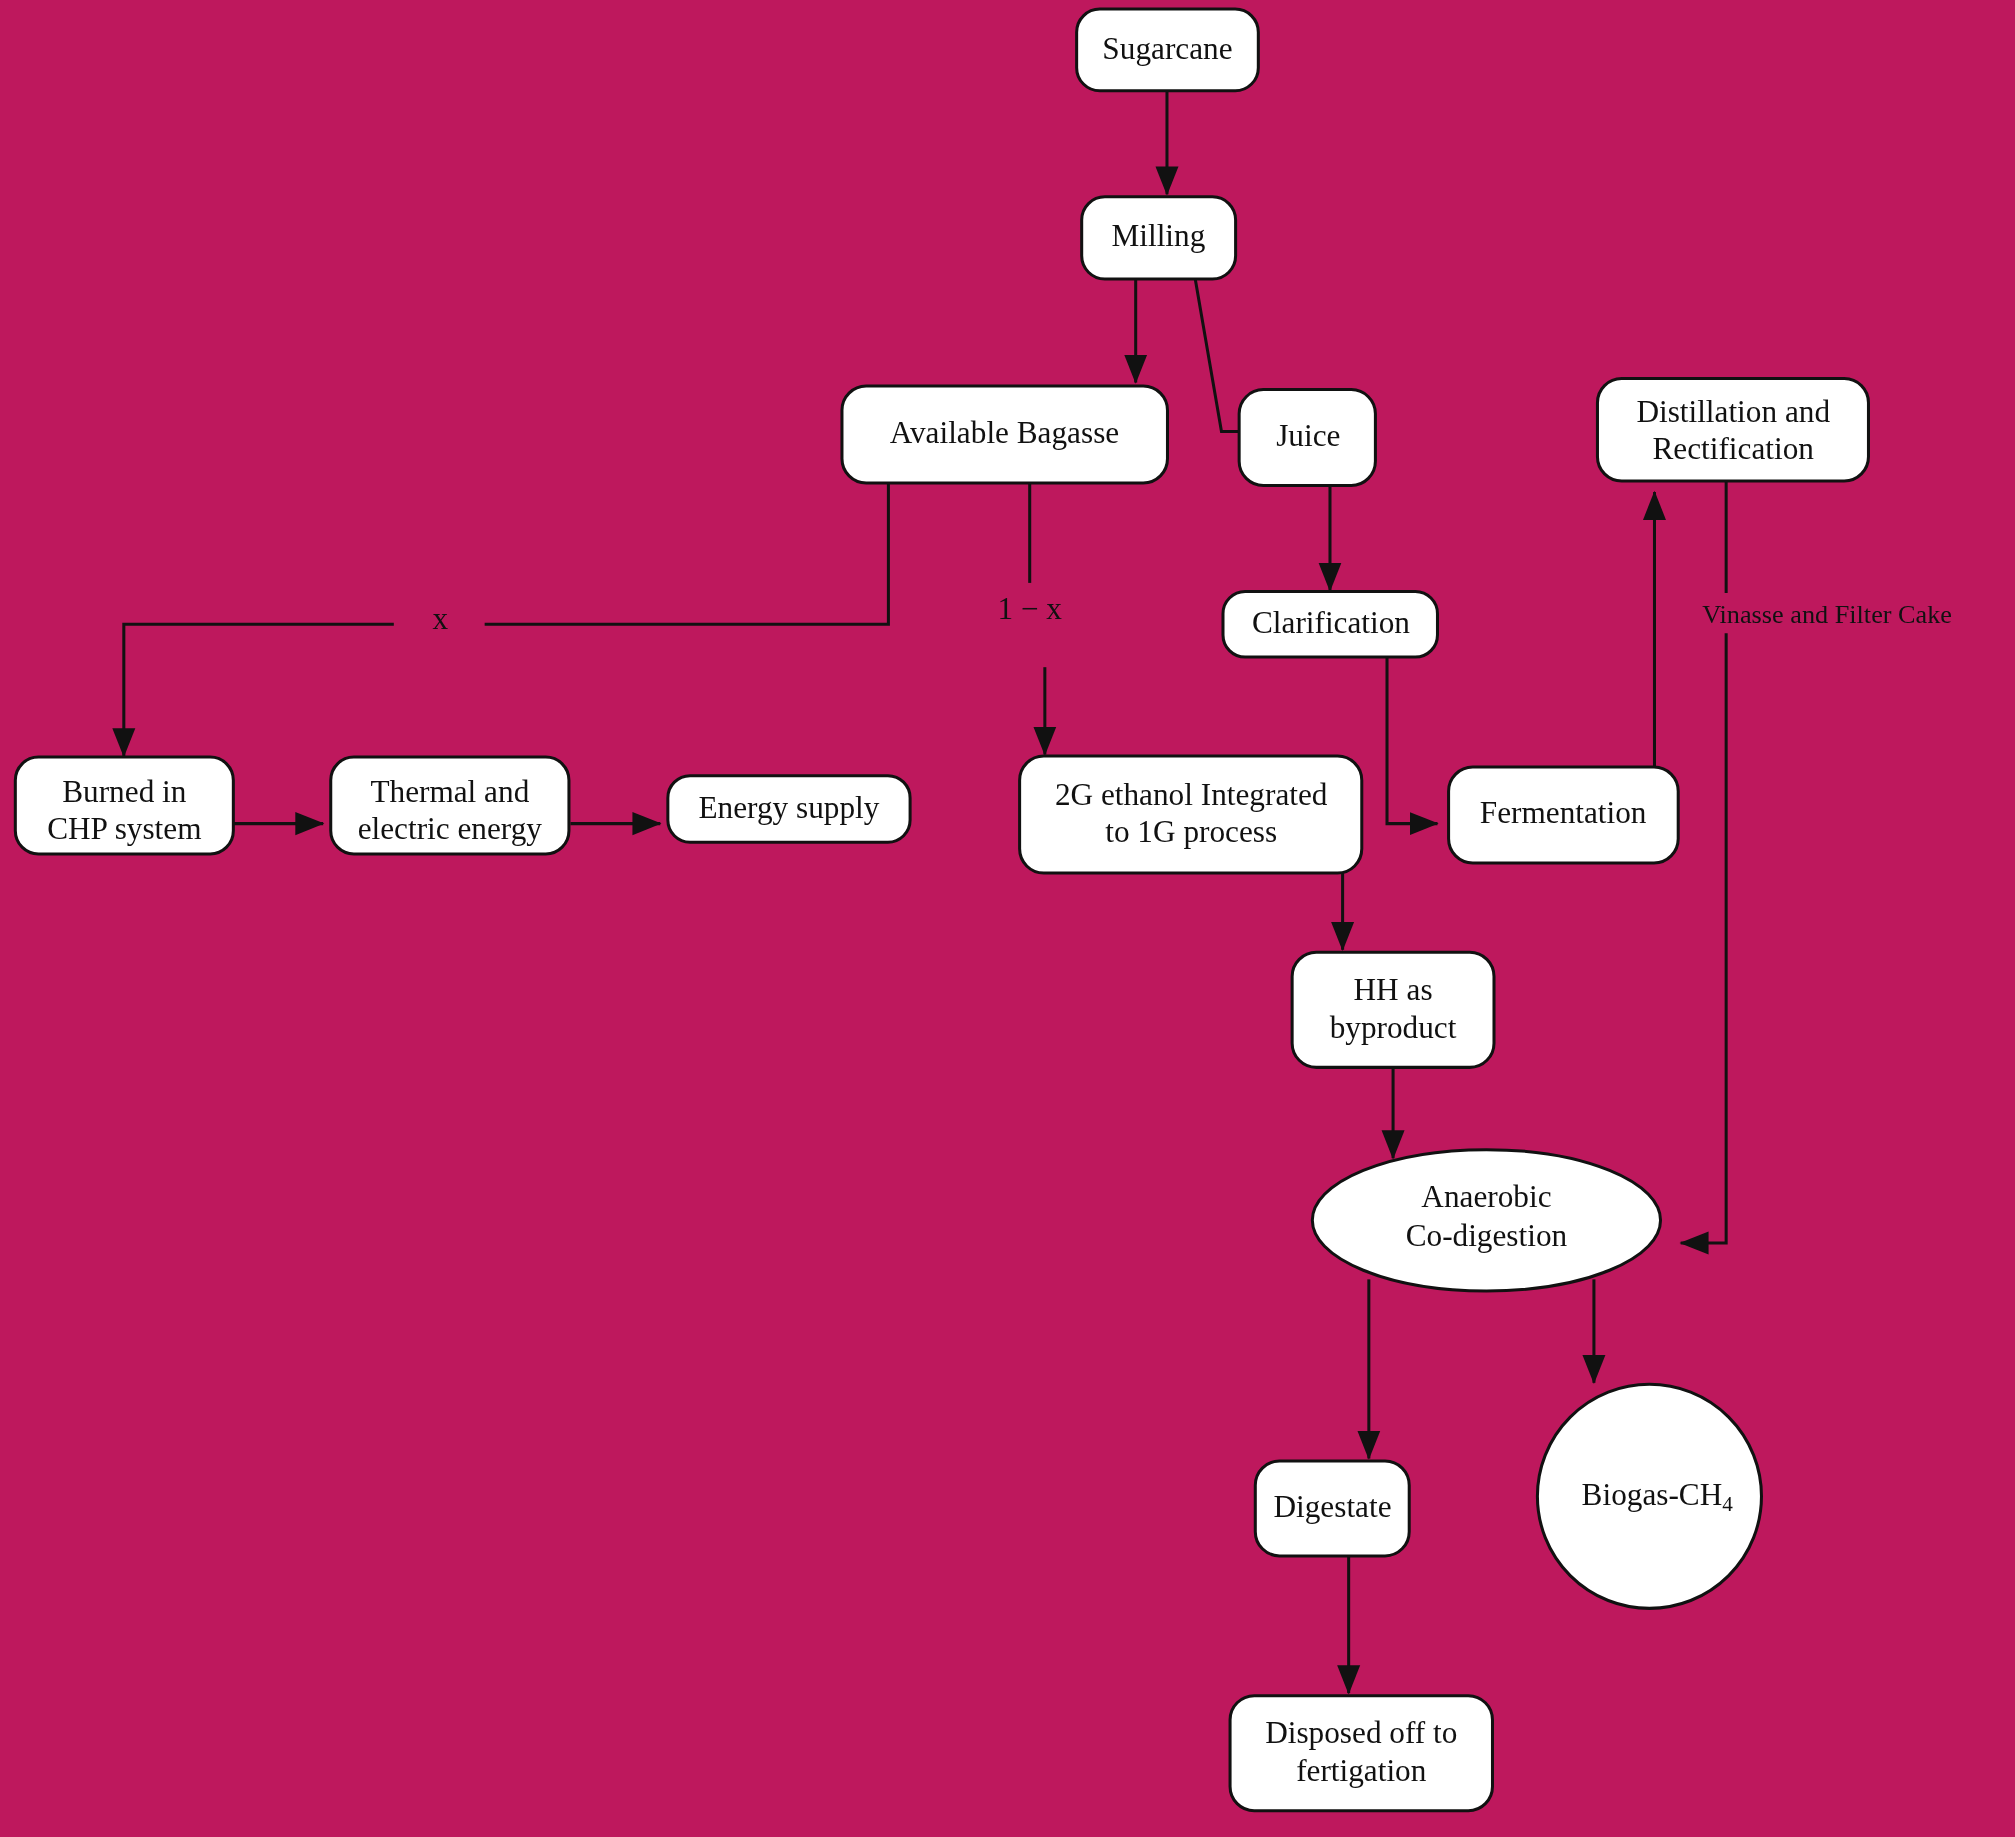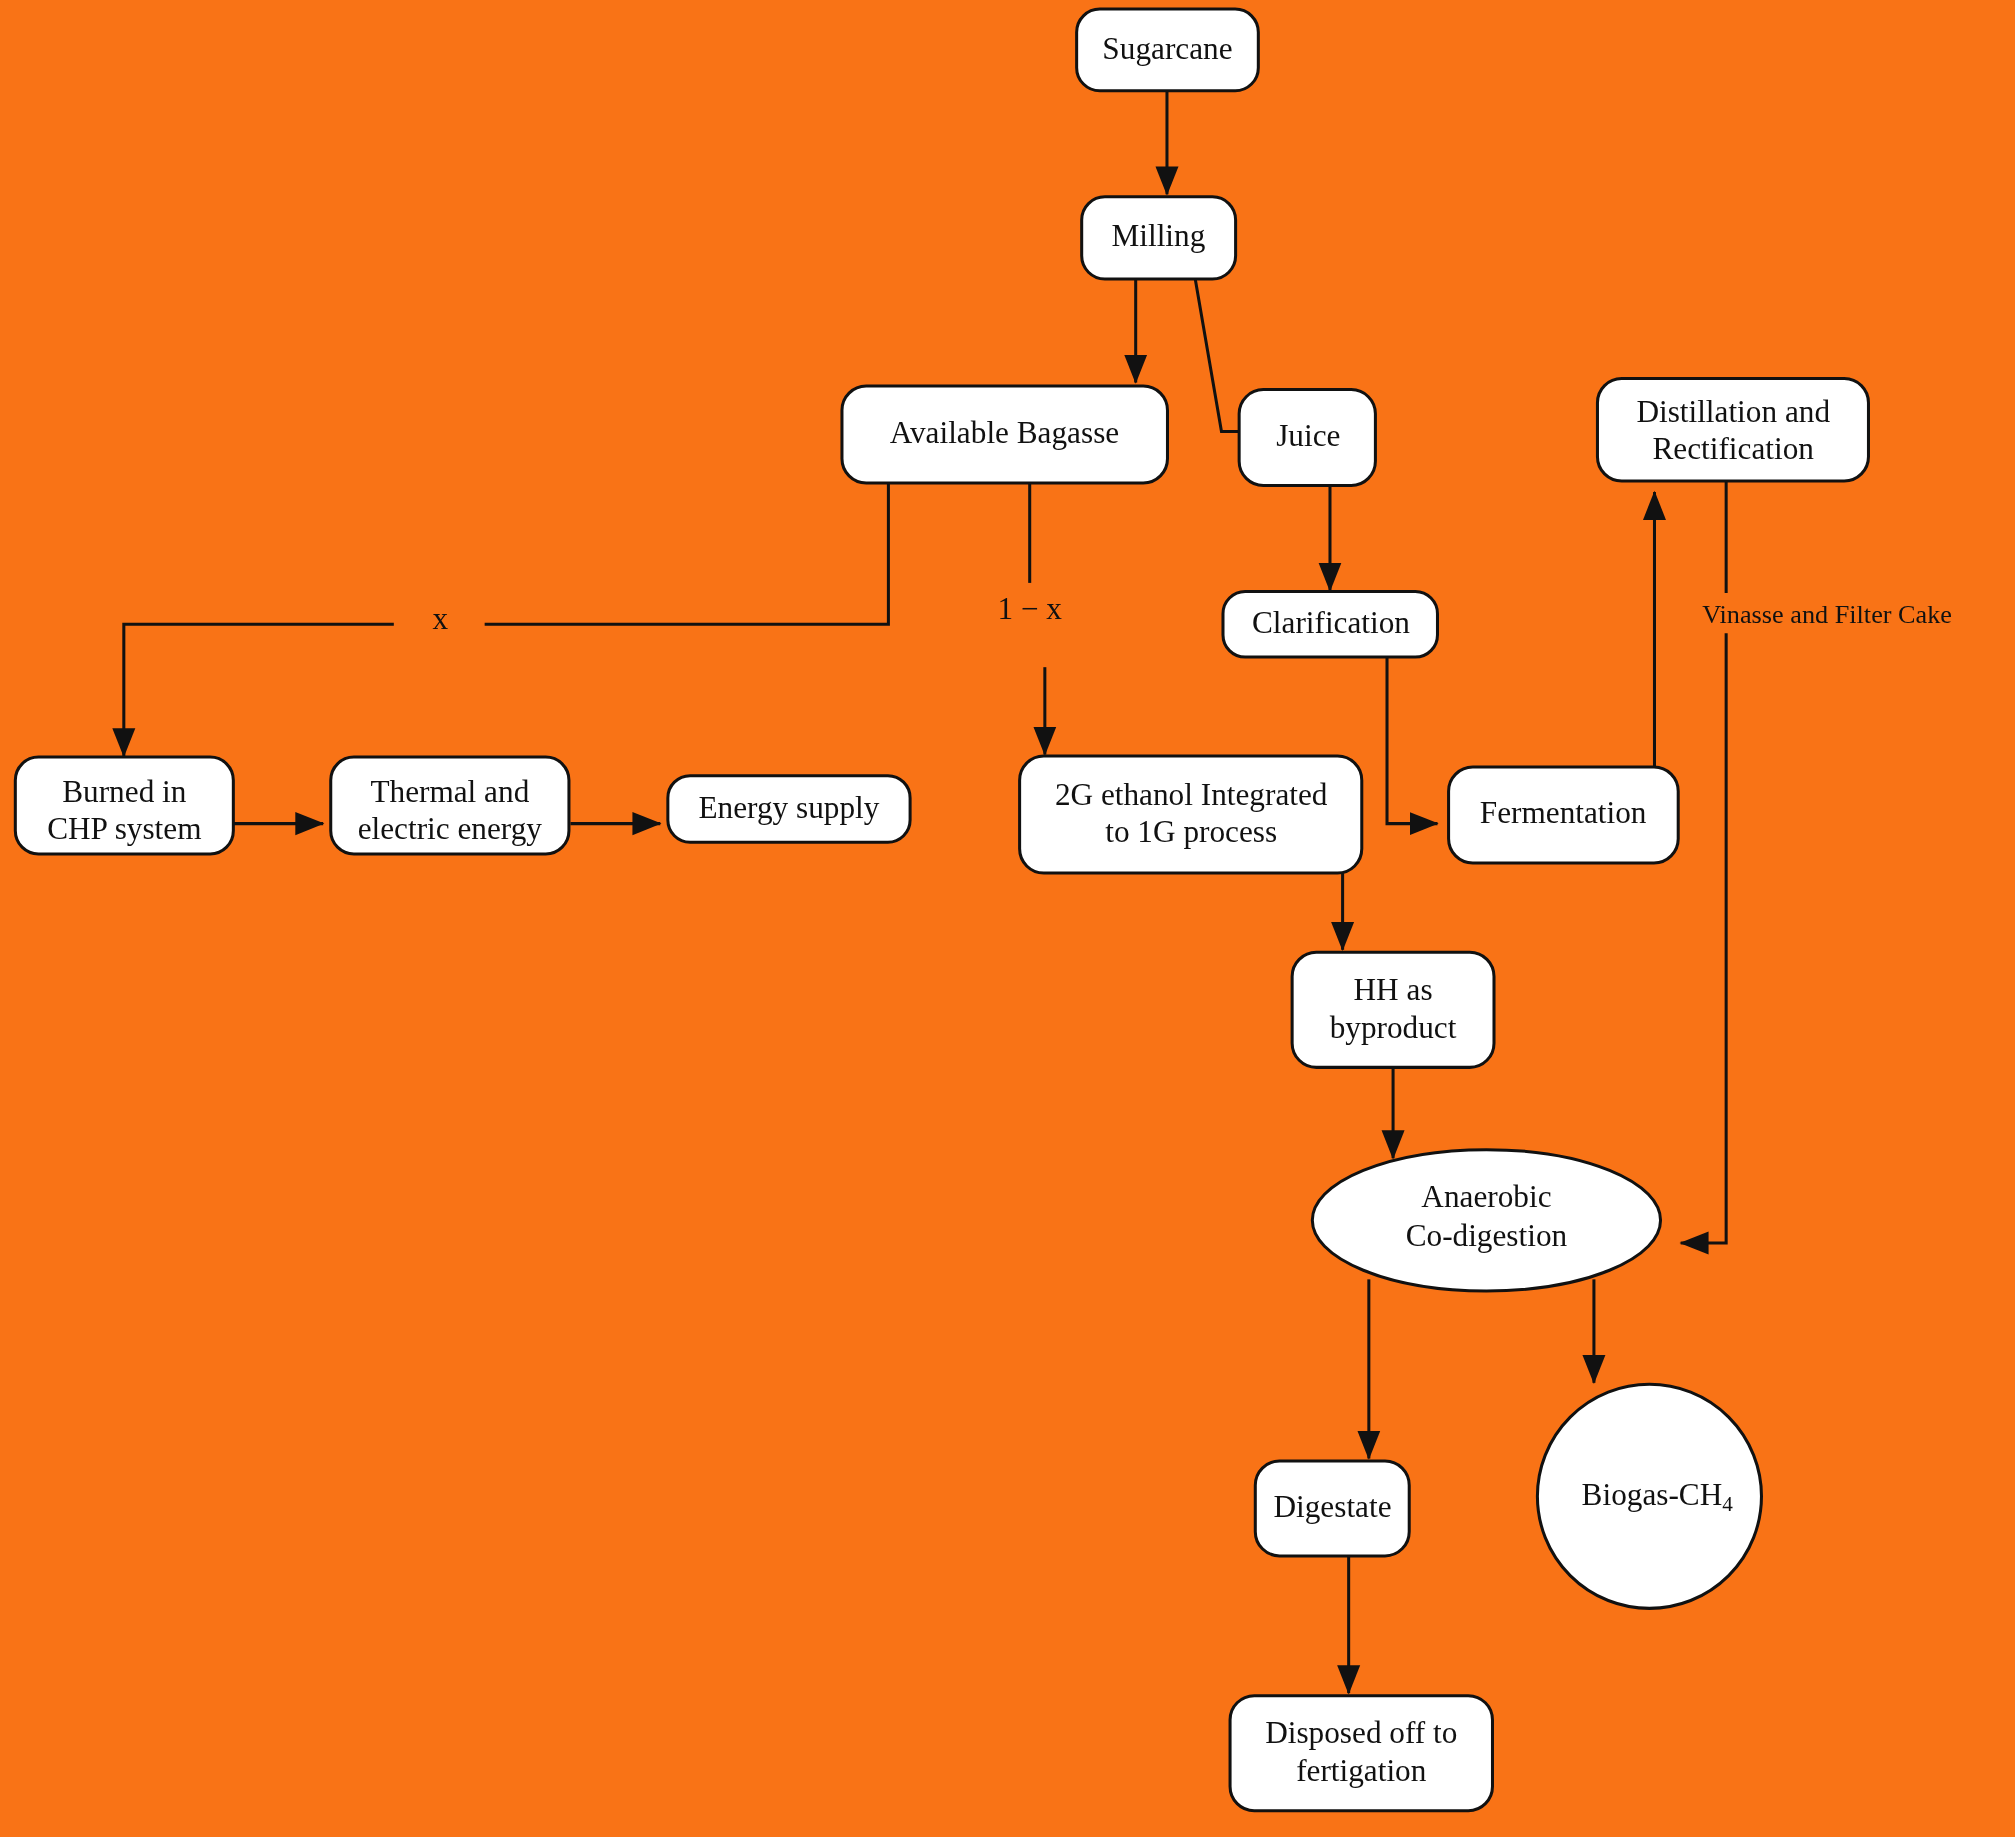--- a/index.html
+++ b/index.html
@@ -2,21 +2,21 @@
 <html style="font-size:8px"><head>
 <meta charset="utf-8">
 <style>
   html,body{margin:0;padding:0;background:#ffffff;}
   body{
     font-family:"Liberation Serif","DejaVu Serif",serif;
     color:#111111;
     width:2015px;height:1837px;
     overflow:hidden;
   }
-  #flow-root{position:relative;width:2015px;height:1837px;background:#f97316;}
+  #flow-root{position:relative;width:2015px;height:1837px;background:#be185d;}
   svg.flow-canvas{position:absolute;left:0;top:0;width:2015px;height:1837px;display:block;}
   .node-shape{fill:#ffffff;stroke:#111111;stroke-width:6;}
   .edge-line{fill:none;stroke:#111111;stroke-width:6;stroke-linecap:butt;stroke-linejoin:miter;}
   .node-text{
     font-family:"Liberation Serif","DejaVu Serif",serif;
     font-size:62px;fill:#111111;
     text-anchor:middle;dominant-baseline:middle;
     white-space:pre;
   }
   .edge-label{

